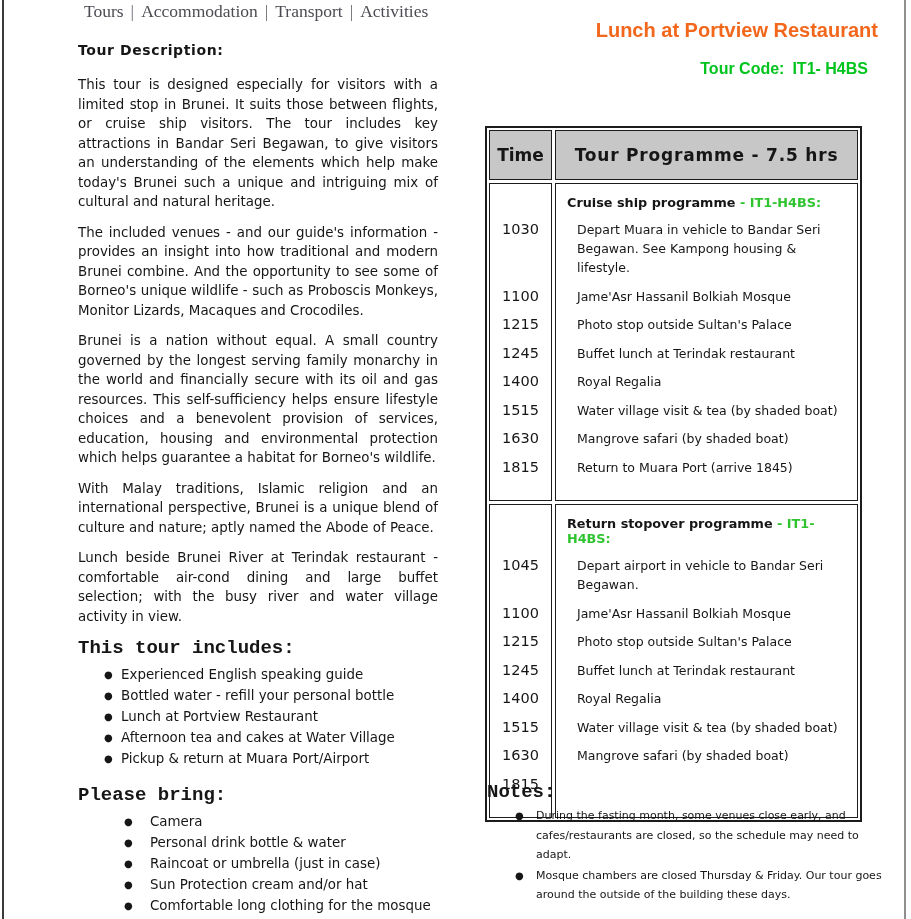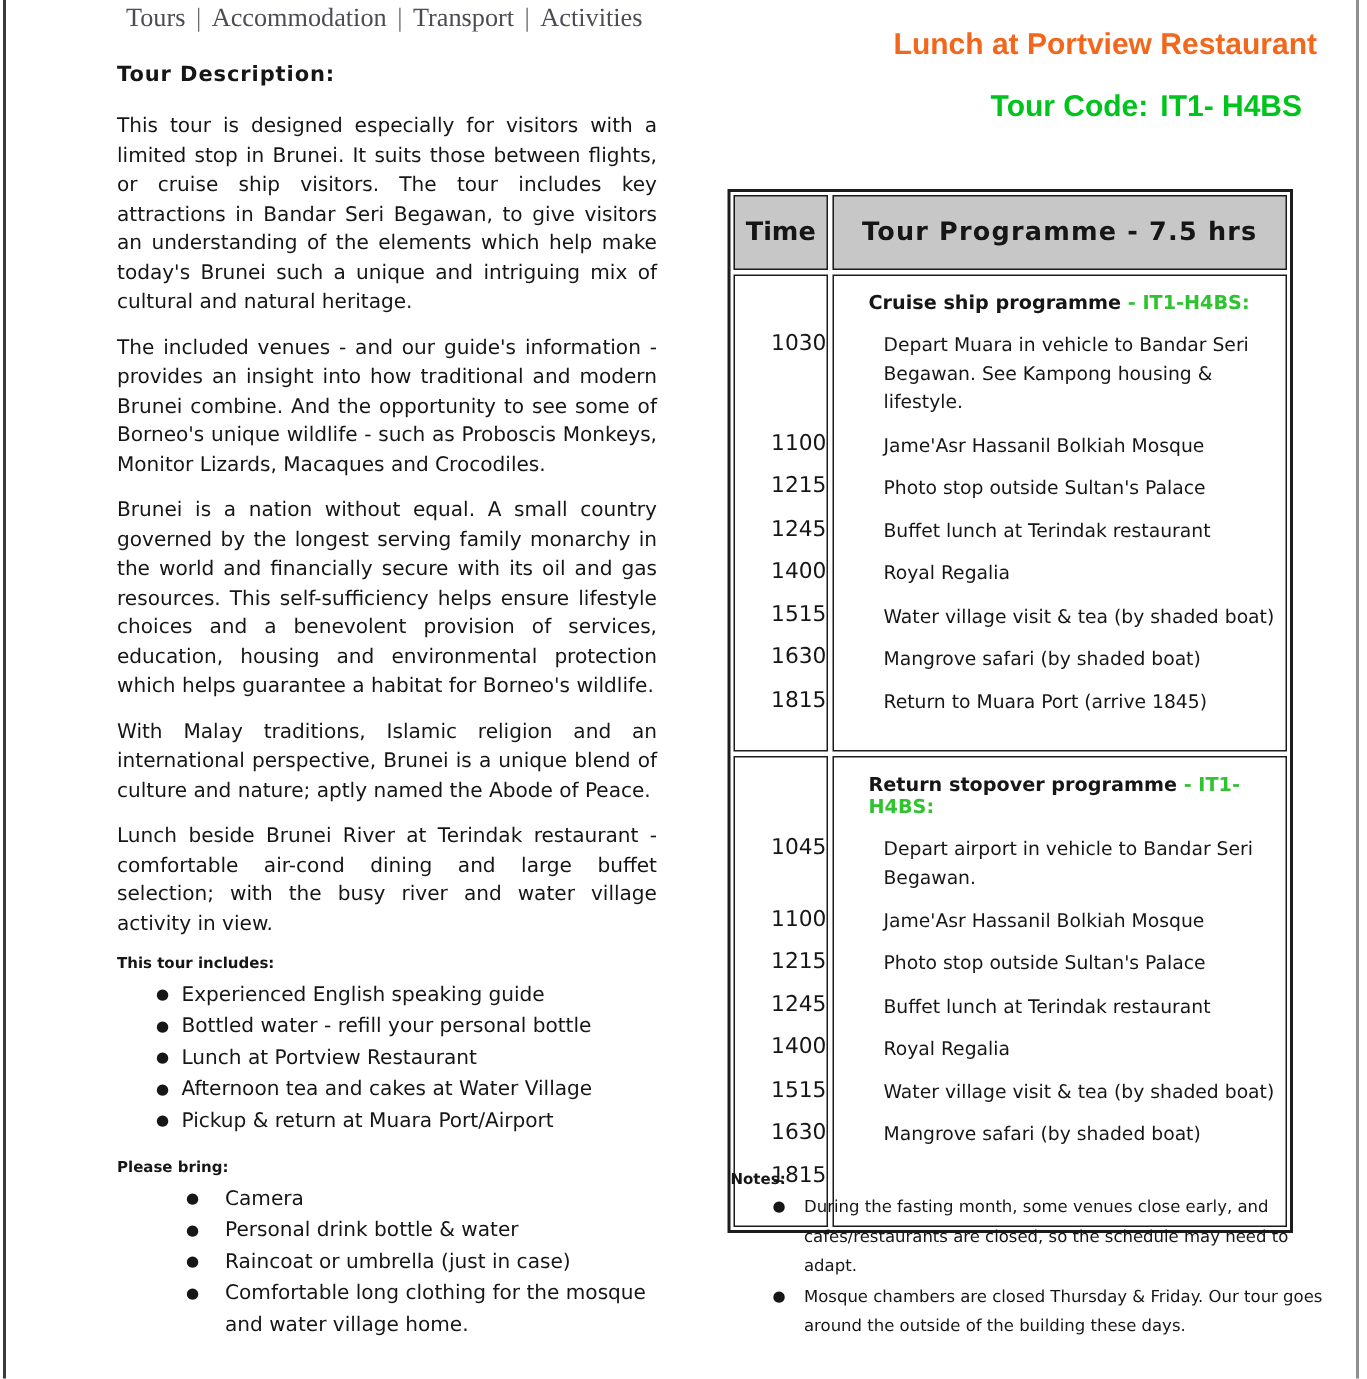--- a/index.html
+++ b/index.html
@@ -17,38 +17,38 @@
     font-family:"Liberation Serif", serif; font-size:17.5px; color:#4c4c54;
     white-space:nowrap;
   }
   .nav .sep { margin:0 7px; color:#6a6a72; }
   .nav a { color:#4c4c54; text-decoration:none; cursor:pointer; }
 
   
   .left-col { position:absolute; left:78px; top:42px; width:360px; }
   .h1 { font-size:14px; font-weight:bold; letter-spacing:0.6px; margin-bottom:17px; }
   .para { font-size:13.4px; line-height:19.5px; text-align:justify; margin-bottom:11px; }
-  .sub-h { font-size:10px; font-weight:bold; margin-top:4px; margin-bottom:5px; }
+  .sub-h { font-size:19px; font-weight:bold; margin-top:4px; margin-bottom:5px;font-family:Liberation Mono, monospace; }
   ul.blist { list-style:none; }
   ul.blist li { position:relative; font-size:13.4px; line-height:21px; }
   ul.blist li::before { content:"●"; position:absolute; left:0; top:0; font-size:10px; }
   ul.inc { margin-left:26px; }
   ul.inc li { padding-left:17px; }
   ul.bring { margin-left:46px; }
   ul.bring li { padding-left:26px; }
 
   
   .r-title {
     position:absolute; left:486px; top:19px; width:392px; text-align:right;
     font-family:"Liberation Sans", sans-serif; font-size:20px; font-weight:bold;
     color:#f2671c;
   }
   .r-code {
     position:absolute; left:486px; top:60px; width:382px; text-align:right;
-    font-family:"Liberation Sans", sans-serif; font-size:20px; font-weight:bold;
+    font-family:"Liberation Sans", sans-serif; font-size:16px; font-weight:bold;
     color:#00c41e;
   }
   .r-code .code-val { margin-left:8px; }
 
   
   .tbl {
     position:absolute; left:485px; top:126px; width:377px;
     border:2px solid #1c1c1c; background:#ffffff; padding:2px;
   }
   .tr-head { display:flex; gap:3px; margin-bottom:3px; }
@@ -57,21 +57,21 @@
     display:flex; align-items:center; justify-content:center;
     font-weight:bold; font-size:17px; height:50px;
   }
   .th-time { width:63px; }
   .th-prog { flex:1; letter-spacing:0.8px; }
 
   .section { position:relative; }
   .section + .section { margin-top:3px; }
   .section .bg-time { position:absolute; left:0; top:0; bottom:0; width:63px; border:1px solid #1c1c1c; }
   .section .bg-prog { position:absolute; left:66px; top:0; bottom:0; right:0; border:1px solid #1c1c1c; }
-  .section-inner { position:relative; padding:12px 0 15px 0;margin-left:12px; }
+  .section-inner { position:relative; padding:12px 0 15px 0; }
   .sec-title { margin-left:78px; margin-right:4px; font-size:12.8px; font-weight:bold; margin-bottom:10px; }
   .sec-title .green { color:#2fc42f; }
   .sec-row { display:flex; margin-bottom:9.5px; }
   .sec-row .time { width:63px; flex-shrink:0; text-align:center; font-size:14.5px; line-height:19px; }
   .sec-row .txt { margin-left:25px; margin-right:5px; font-size:12.5px; line-height:19px; }
 
   
   .notes { position:absolute; left:487px; top:777px; width:398px; }
   .notes .sub-h { margin-bottom:3px; }
   .notes ul { list-style:none; margin-left:28px; }
@@ -103,20 +103,21 @@
     <li>Lunch at Portview Restaurant</li>
     <li>Afternoon tea and cakes at Water Village</li>
     <li>Pickup &amp; return at Muara Port/Airport</li>
   </ul>
 
   <div class="sub-h" style="margin-top:15px;">Please bring:</div>
   <ul class="blist bring">
     <li>Camera</li>
     <li>Personal drink bottle &amp; water</li>
     <li>Raincoat or umbrella (just in case)</li>
+    <li>Sun Protection cream and/or hat</li>
     <li>Comfortable long clothing for the mosque and water village home.</li>
 
   </ul>
 </div>
 
 <div class="r-title">Lunch at Portview Restaurant</div>
 <div class="r-code">
   <span>Tour Code:</span><span class="code-val">IT1- H4BS</span>
 </div>
 

